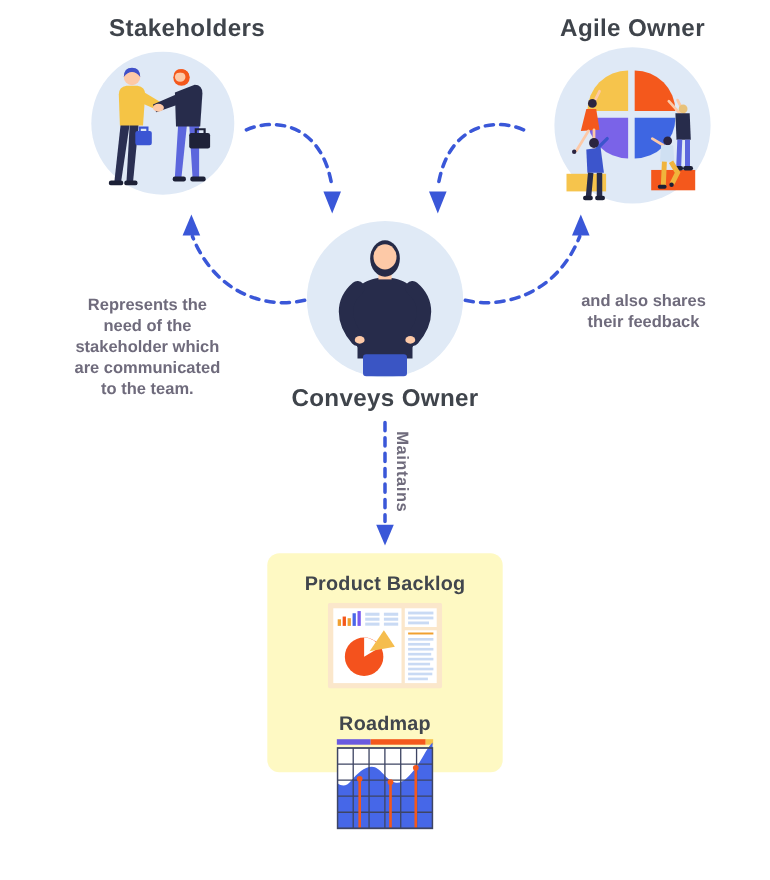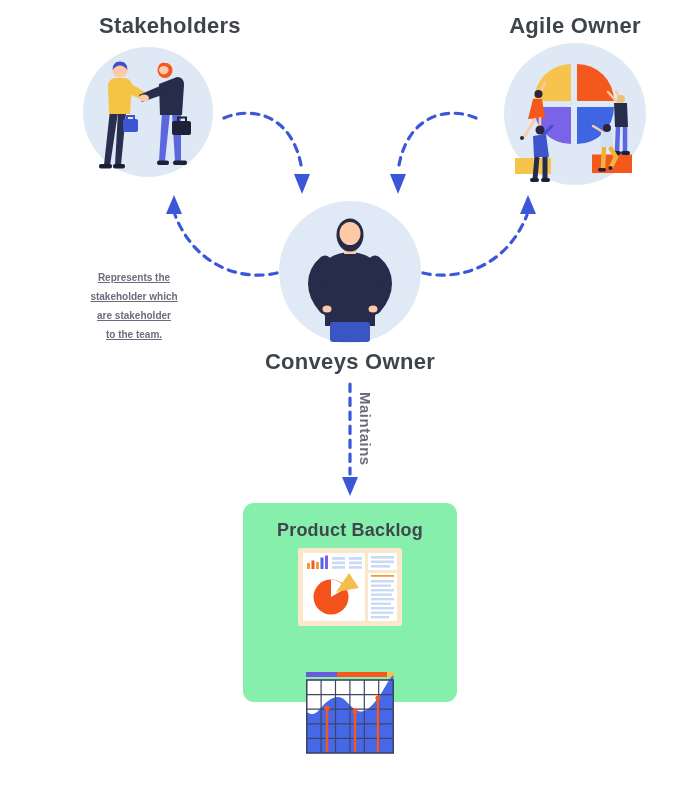--- a/index.html
+++ b/index.html
@@ -6,31 +6,31 @@
   .canvas{
     position:relative;width:700px;height:800px;background:#ffffff;overflow:hidden;
     font-family:"Liberation Sans", sans-serif;
   }
   .abs{position:absolute;}
   .heading{
     position:absolute;text-align:center;font-weight:700;font-size:22px;
     color:#3f444b;letter-spacing:0.3px;
   }
   .annotation{
-    position:absolute;text-align:center;font-weight:700;font-size:10px;
-    line-height:19px;color:#6f6b7c;text-decoration:underline;
+    position:absolute;text-align:center;font-weight:700;font-size:15px;
+    line-height:19px;color:#6f6b7c;
   }
   .annotation span{display:block;}
   .maintains{
     position:absolute;writing-mode:vertical-rl;font-weight:700;font-size:15px;
     color:#6f6b7c;letter-spacing:0.5px;
   }
   .artifact-panel{
     position:absolute;left:243px;top:503px;width:214px;height:199px;
-    background:#86efac;border-radius:11px;
+    background:#fef9c3;border-radius:11px;
   }
   .panel-heading{
     position:absolute;left:0;right:0;text-align:center;font-weight:700;
     font-size:18px;color:#41464d;letter-spacing:0.2px;
   }
   svg{display:block;}
   .dash{fill:none;stroke-width:3.2;stroke-linecap:round;stroke-dasharray:7.5 6.5;}
 </style>
 </head>
 <body>
@@ -154,26 +154,29 @@
       <rect x="66" y="44" width="12" height="10" fill="#fdc9a7"></rect>
       <ellipse cx="72" cy="35" rx="13.5" ry="16.5" fill="#252a47"></ellipse>
       <ellipse cx="72" cy="33.5" rx="10.5" ry="11.5" fill="#fdc9a7"></ellipse>
     </g>
   </svg>
 
   <div class="heading" style="left:240px;top:349px;width:220px">Conveys Owner</div>
 
   <div class="annotation" style="left:34px;top:268px;width:200px">
     <span>Represents the</span>
+    <span>need of the</span>
     <span>stakeholder which</span>
-    <span>are stakeholder</span>
+    <span>are communicated</span>
     <span>to the team.</span>
   </div>
 
   <div class="annotation" style="left:485px;top:264px;width:200px">
+    <span>and also shares</span>
+    <span>their feedback</span>
   </div>
 
   <div class="maintains" style="left:357px;top:392px">Maintains</div>
 
   <div class="artifact-panel">
     <div class="panel-heading" style="top:17px">Product Backlog</div>
 
     <svg class="abs" style="left:55px;top:45px" width="104" height="78" viewBox="0 0 104 78">
       <rect x="0" y="0" width="104" height="78" rx="2.5" fill="#fbe7cb"></rect>
       <rect x="5" y="5" width="62" height="68" fill="#ffffff"></rect>
@@ -209,20 +212,21 @@
         <rect x="73" y="41" width="23" height="2.4"></rect>
           <rect x="73" y="45.5" width="21" height="2.4"></rect>
         <rect x="73" y="50" width="23" height="2.4"></rect>
           <rect x="73" y="54.5" width="20" height="2.4"></rect>
         <rect x="73" y="59" width="23" height="2.4"></rect>
           <rect x="73" y="63.5" width="22" height="2.4"></rect>
         <rect x="73" y="68" width="18" height="2.4"></rect>
       </g>
     </svg>
 
+    <div class="panel-heading" style="top:145px">Roadmap</div>
 
     <svg class="abs" style="left:63px;top:165px" width="88" height="88" viewBox="0 0 88 88">
       <g>
         <rect x="0" y="4" width="31" height="5" fill="#6a5ae0"></rect>
         <rect x="31" y="4" width="50" height="5" fill="#f4581c"></rect>
         <rect x="81" y="4" width="7" height="5" fill="#f6c44c"></rect>
       </g>
       <rect x="0.75" y="12" width="86.5" height="73" fill="#ffffff"></rect>
       <path d="M 0.75 44 C 5 47 9 47 13 42 C 19 35 25 29 32 29 C 40 29 45 42 54 43.5 C 60 44.5 66 38 72 30 C 78 22 82 12 87.25 7 L 87.25 85 L 0.75 85 Z" fill="#4667e8"></path>
       <g stroke="#3e4563" stroke-width="1.2">

